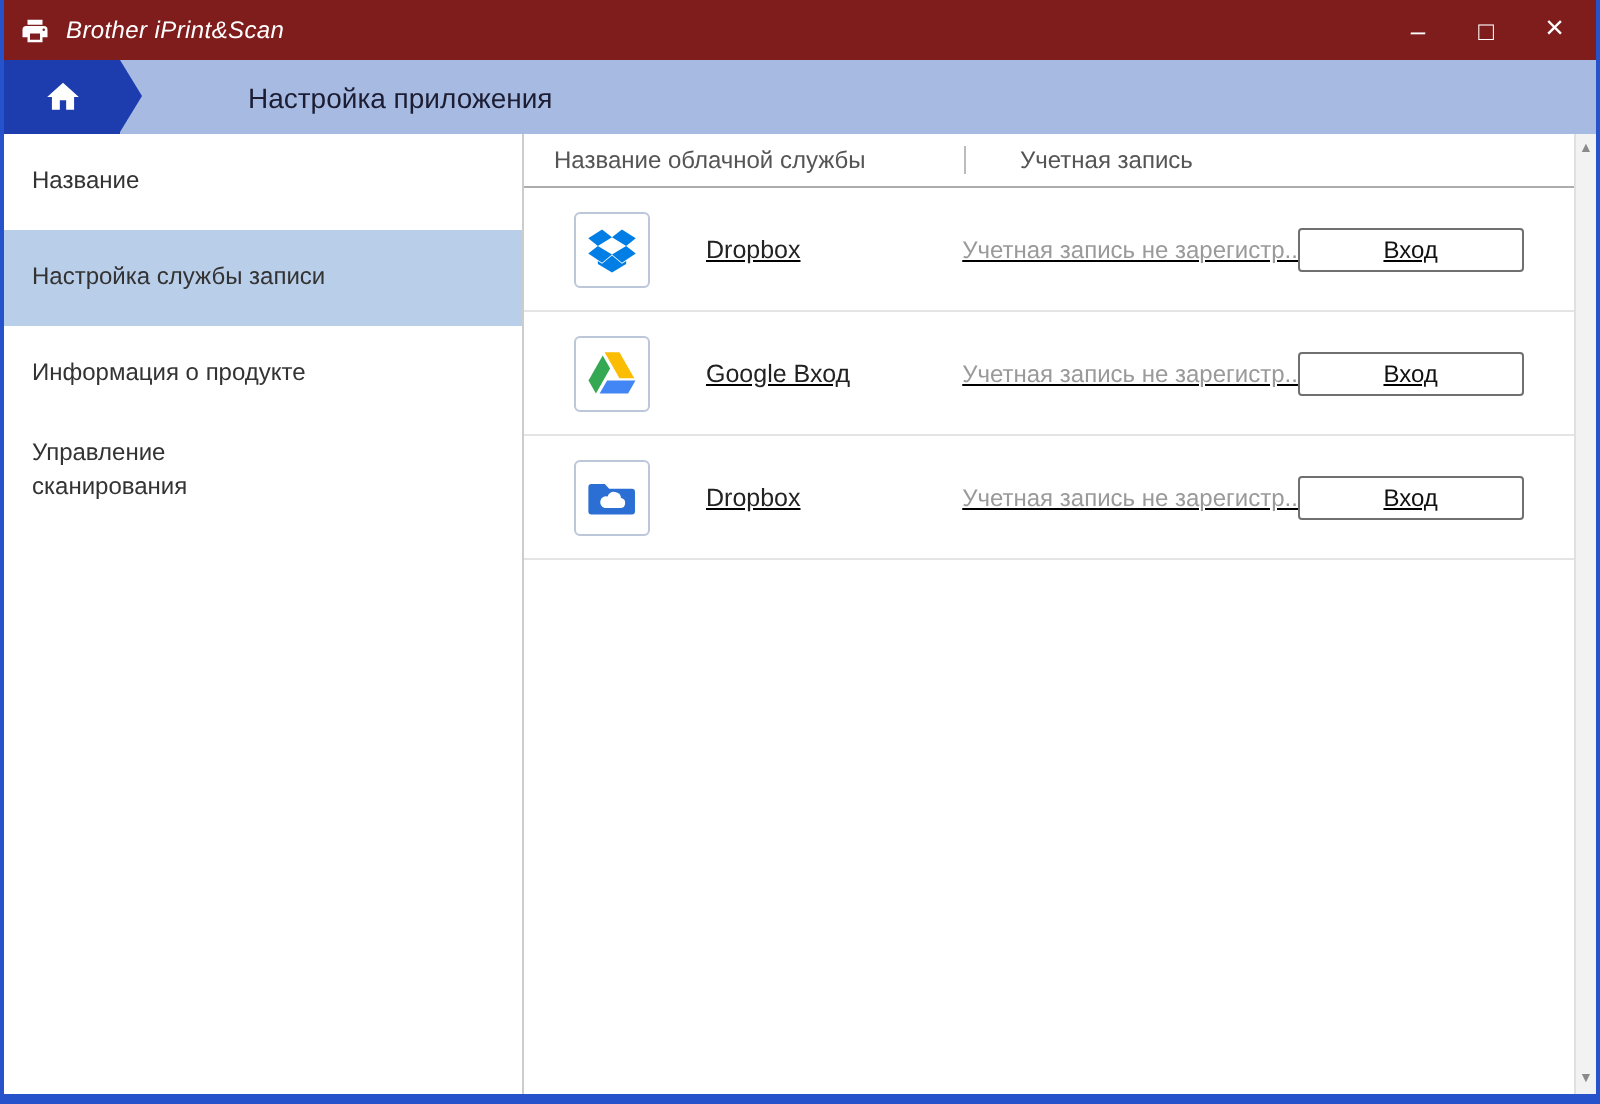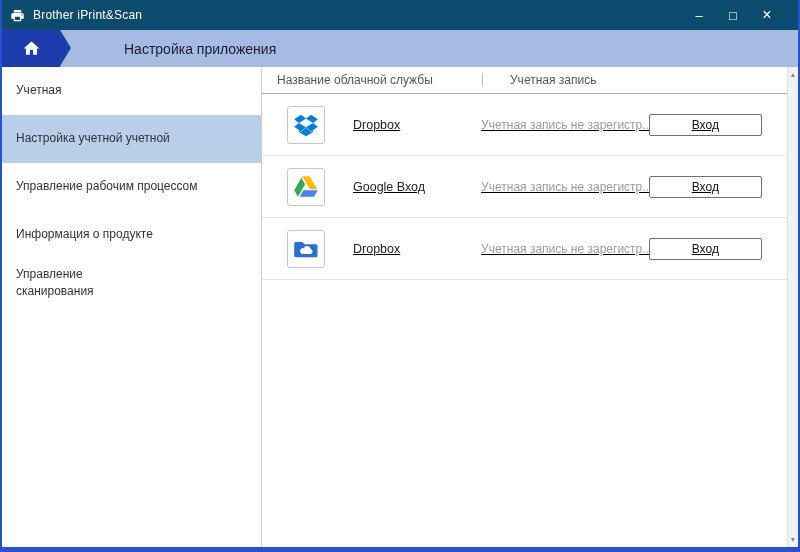--- a/index.html
+++ b/index.html
@@ -13,25 +13,26 @@
     display: flex; flex-direction: column;
     border-left: 2px solid #2653cb;
     border-right: 2px solid #2653cb;
     border-bottom: 5px solid #2653cb;
     background: #fff;
     overflow: hidden;
   }
   
   .titlebar {
     height: 30px; flex-shrink: 0;
-    background: #0c4a6e;
+    background: #7f1d1d;
     display: flex; align-items: center;
     color: #fff;
     margin: 0 -2px; 
-    padding: 0 12px 0 10px;
+    padding: 0 2px 0 10px;
+    font-style: italic;
   }
   .app-icon { display:flex; align-items:center; margin-right: 8px; }
   .titlebar-title { font-size: 12px; letter-spacing: .2px; }
   .win-controls { margin-left: auto; display: flex; align-items: center; height: 100%; }
   .win-btn {
     width: 34px; height: 100%;
     display: flex; align-items: center; justify-content: center;
     font-size: 13px; color: #fff; cursor: default;
   }
   .win-btn.close { font-size: 16px; margin-right: 4px; }
@@ -150,23 +151,22 @@
             <path fill="#ffffff" d="M10,20V14H14V20H19V12H22L12,3L2,12H5V20H10Z"></path>
           </svg>
       </span>
     </div>
     <span class="page-title">Настройка приложения</span>
   </div>
 
   <div class="body">
 
     <div class="sidebar">
-      <div class="side-item">Учетная</div>
-      <div class="side-item selected">Настройка учетной учетной</div>
-      <div class="side-item">Управление рабочим процессом</div>
+      <div class="side-item">Название</div>
+      <div class="side-item selected">Настройка службы записи</div>
       <div class="side-item">Информация о продукте</div>
       <div class="side-item">Управление
 сканирования</div>
     </div>
 
     <div class="main">
       <div class="table-header">
         <span class="col-service">Название облачной службы</span>
         <span class="col-sep"></span>
         <span class="col-account">Учетная запись</span>

